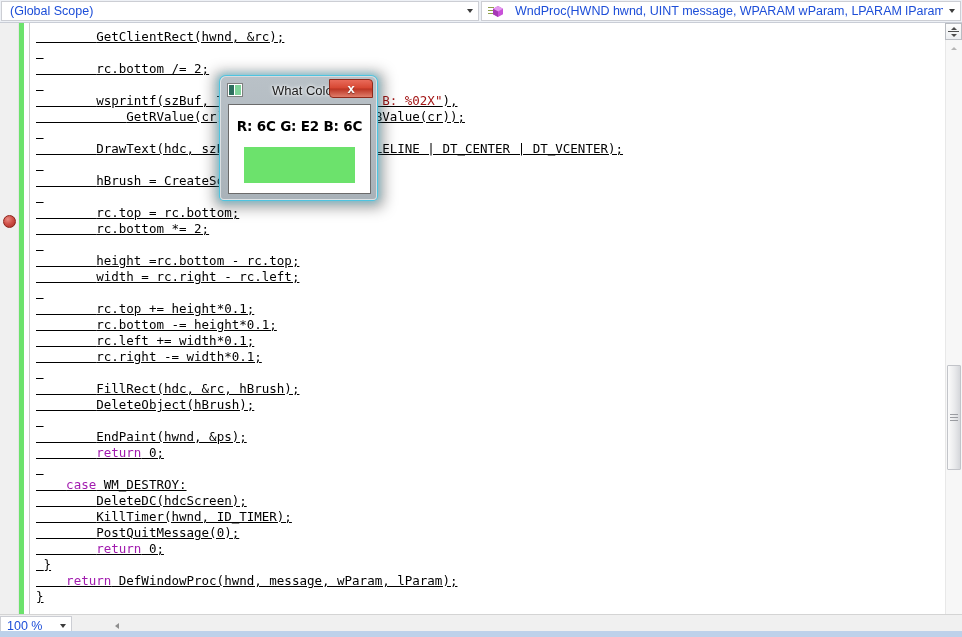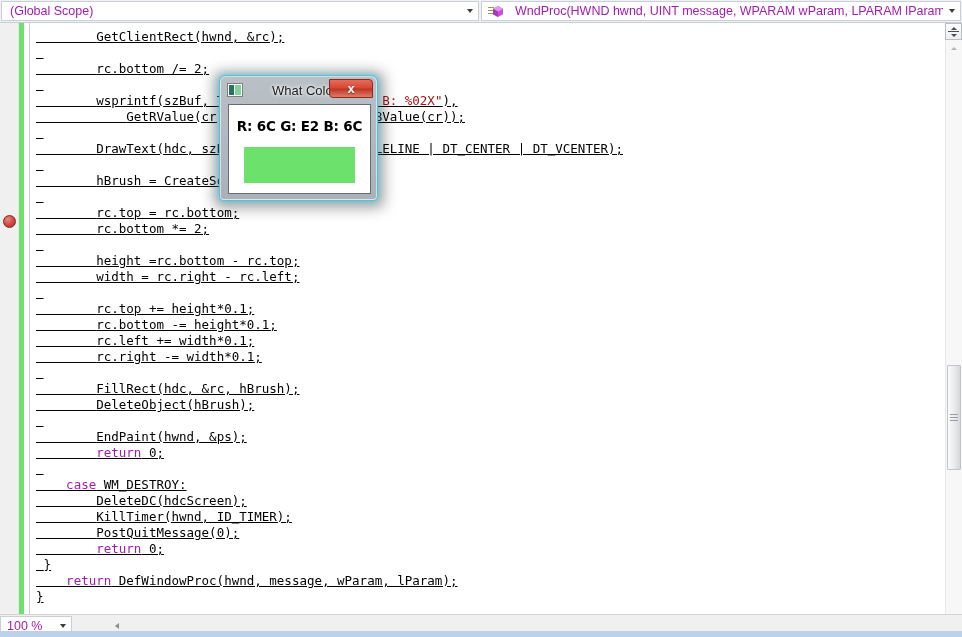--- a/index.html
+++ b/index.html
@@ -36,21 +36,21 @@
     align-items: center;
     box-sizing: border-box;
     height: 20px;
   }
   #scope-combo { width: 478px; }
   #member-combo { width: 480px; margin-left: 2px; }
   .combo-text {
     flex: 1;
     padding-left: 8px;
     font-size: 12.5px;
-    color: #a21caf;
+    color: #1d4ed8;
     white-space: nowrap;
     overflow: hidden;
     font-family: "Liberation Sans", sans-serif;
   }
   .combo-arrow {
     width: 17px;
     height: 100%;
     display: flex;
     align-items: center;
     justify-content: center;

